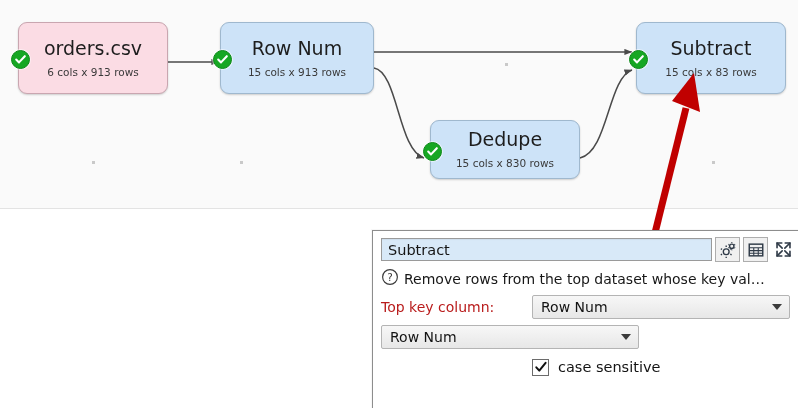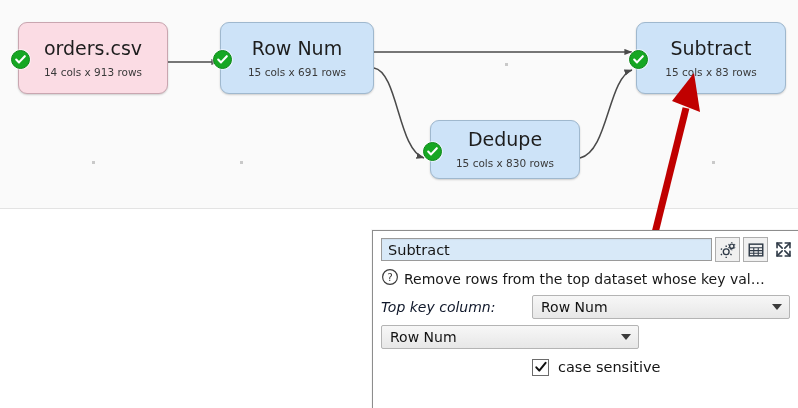--- a/index.html
+++ b/index.html
@@ -77,21 +77,21 @@
     display:flex;align-items:center;gap:5px;
     margin-top:7px;height:20px;
   }
   .hint-text{
     font-size:14px;color:#171717;white-space:nowrap;overflow:hidden;
   }
   .q-icon{flex:0 0 auto;}
 
   .field-row{display:flex;align-items:center;margin-top:6px;height:24px;}
   .field-label{
-    font-size:14px;color:#0f172a;white-space:nowrap;font-style:italic;
+    font-size:14px;color:#b91c1c;white-space:nowrap;
   }
   .combo{
     height:24px;box-sizing:border-box;
     background:#efefef;border:1px solid #b4b4b4;border-radius:2px;
     display:flex;align-items:center;justify-content:space-between;
     padding:0 7px 0 8px;
     background-image:linear-gradient(#f7f7f7,#e7e7e7);
   }
   .combo-text{font-size:14px;color:#131313;white-space:nowrap;}
   .caret{
@@ -130,31 +130,31 @@
 
       <path d="M374,52 L632,52" stroke="#4a4a4a" stroke-width="1.5" fill="none" marker-end="url(#ah)"></path>
 
       <path d="M374,68 C398,72 398,150 424,158" stroke="#4a4a4a" stroke-width="1.5" fill="none" marker-end="url(#ah)"></path>
 
       <path d="M580,158 C608,152 608,78 632,70" stroke="#4a4a4a" stroke-width="1.5" fill="none" marker-end="url(#ah)"></path>
     </svg>
 
     <div class="node pink" style="left:18px;top:22px;width:150px;height:72px;">
       <div class="node-title" style="font-size:19px;">orders.csv</div>
-      <div class="node-sub">14 cols x 913 rows</div>
+      <div class="node-sub">6 cols x 913 rows</div>
       <div class="badge">
         <svg width="13" height="13" viewBox="0 0 13 13">
             <path d="M2.2,6.6 L5,9.4 L10.8,3.2" stroke="#ffffff" stroke-width="2.1" fill="none" stroke-linecap="round" stroke-linejoin="round"></path>
           </svg>
       </div>
     </div>
 
     <div class="node blue" style="left:220px;top:22px;width:154px;height:72px;">
       <div class="node-title" style="font-size:19px;">Row Num</div>
-      <div class="node-sub">15 cols x 691 rows</div>
+      <div class="node-sub">15 cols x 913 rows</div>
       <div class="badge">
         <svg width="13" height="13" viewBox="0 0 13 13">
             <path d="M2.2,6.6 L5,9.4 L10.8,3.2" stroke="#ffffff" stroke-width="2.1" fill="none" stroke-linecap="round" stroke-linejoin="round"></path>
           </svg>
       </div>
     </div>
 
     <div class="node blue" style="left:430px;top:120px;width:150px;height:59px;">
       <div class="node-title" style="font-size:19px;">Dedupe</div>
       <div class="node-sub">15 cols x 830 rows</div>

